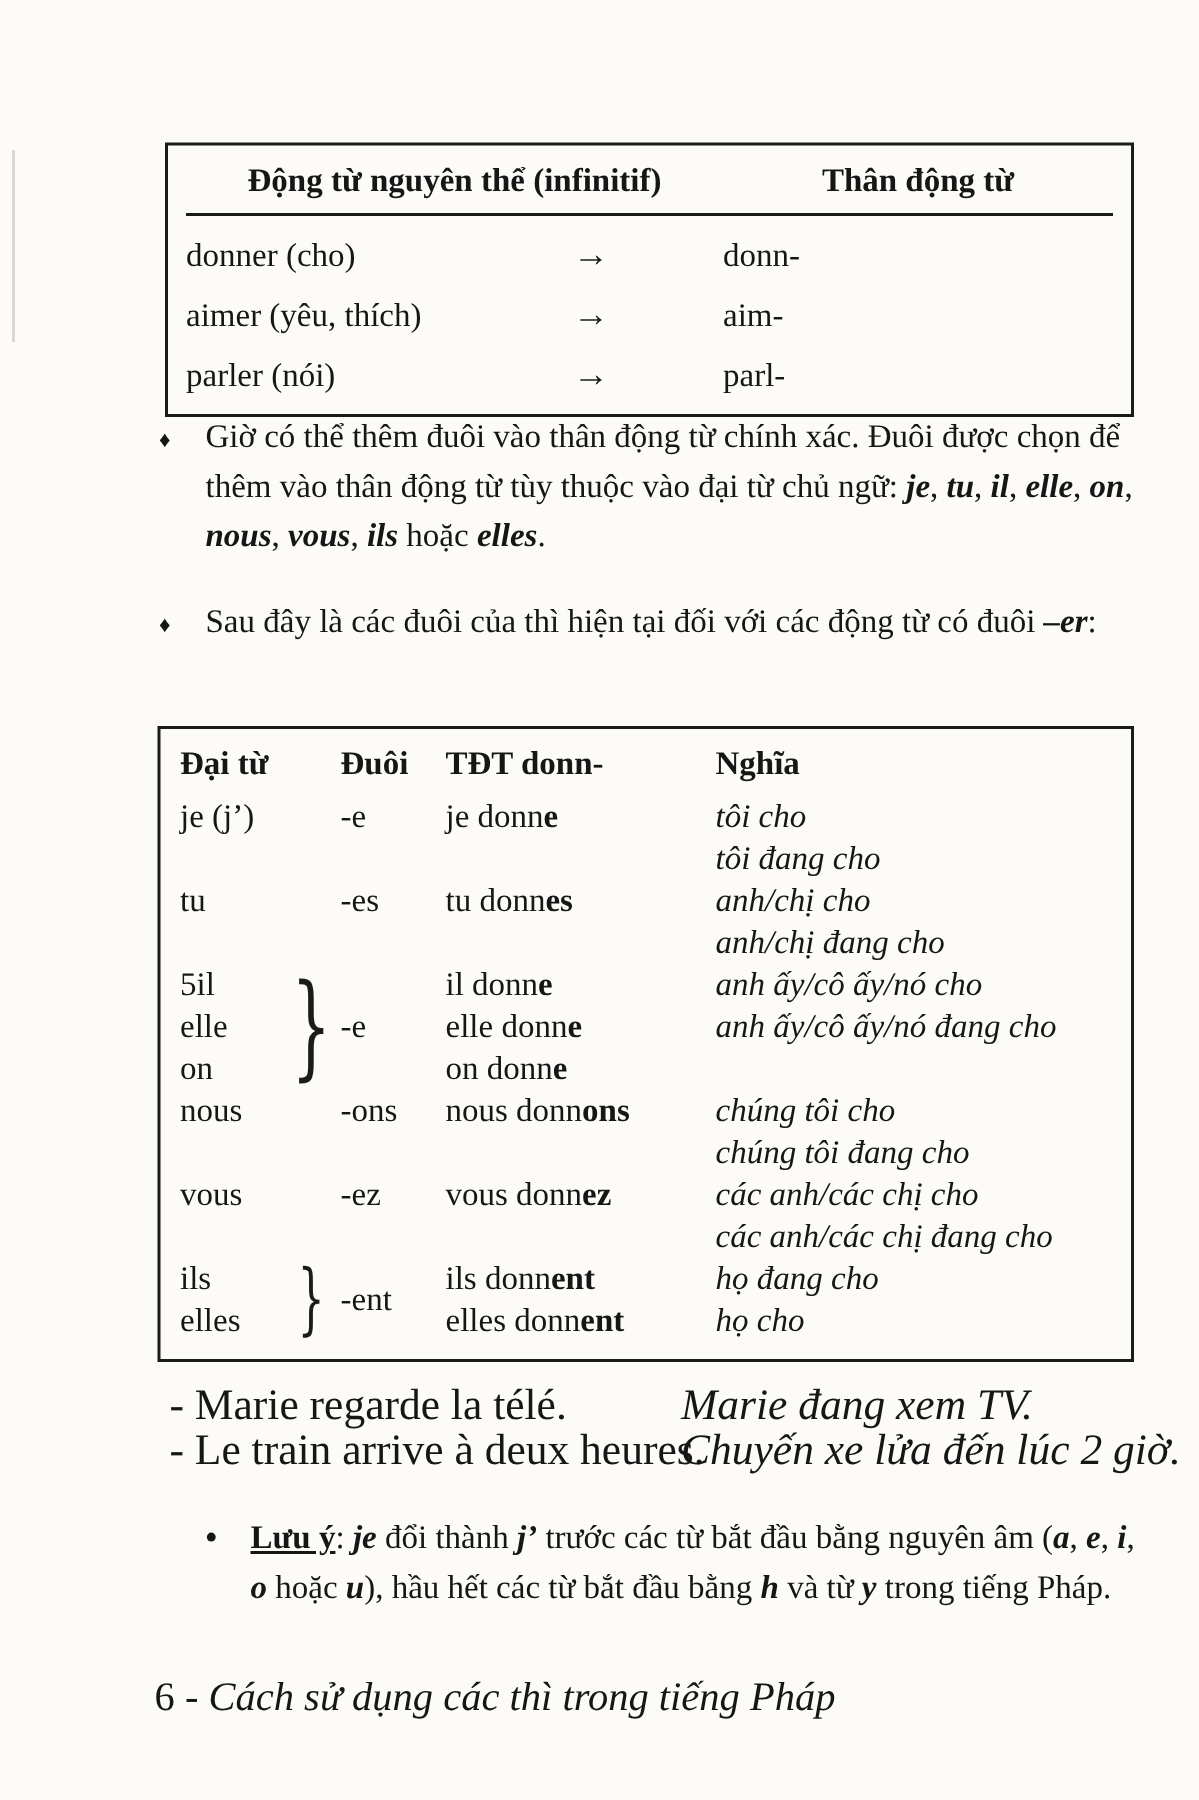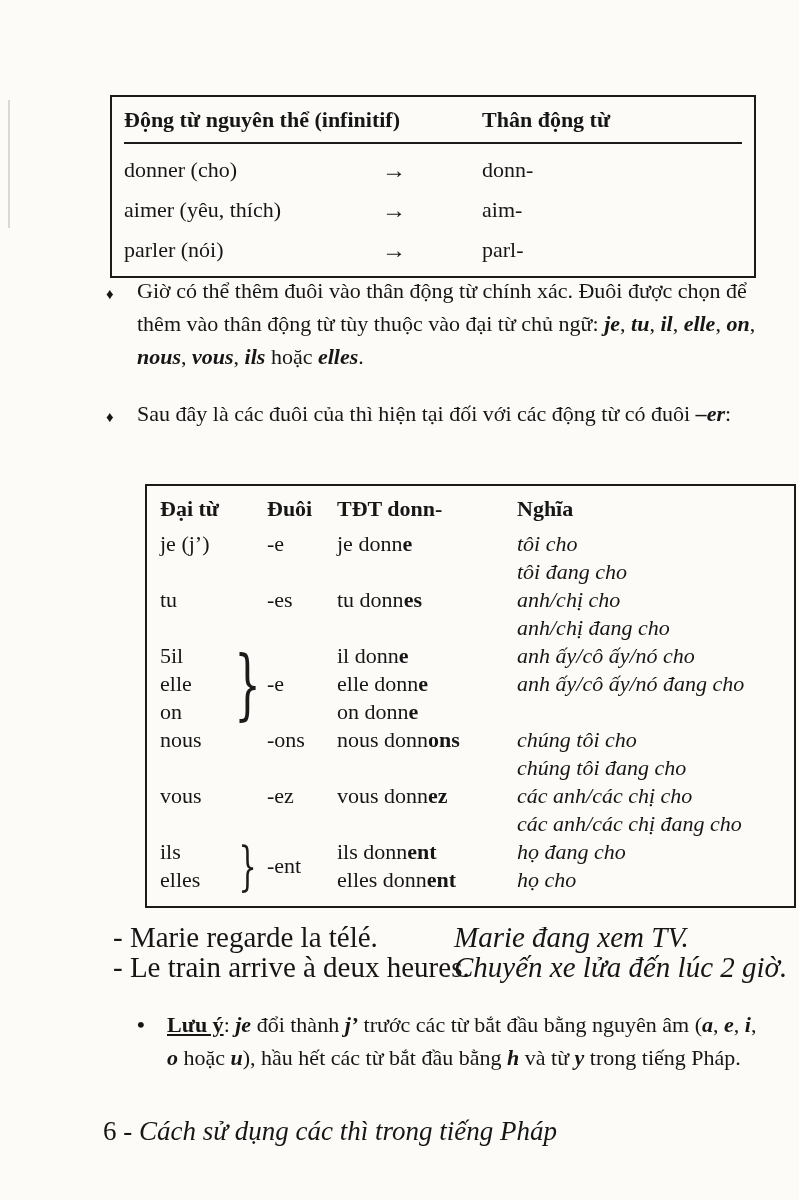--- a/index.html
+++ b/index.html
@@ -16,42 +16,41 @@
   
   .scan-line { position:absolute; left:8px; top:100px; width:2px; height:128px; background:#bcbcbc; opacity:.55; }
 
   
   .t1 {
     position:absolute; left:110px; top:95px; width:646px;
     border:2px solid #1b1b1b;
     padding:6px 12px 12px 12px;
     font-size:22px;
   }
-  .t1-head { display:flex; font-weight:bold; padding:4px 0 9px 0; border-bottom:2px solid #1b1b1b; }
+  .t1-head { display:flex; font-weight:bold; padding:4px 0 9px 0; border-bottom:2px solid #1b1b1b;text-align:center; }
   .t1-head .h1 { width:358px; }
   .t1-head .h2 { flex:1; }
   .t1-row { display:flex; margin-top:13px; }
   .t1 .c-verb { width:230px; white-space:nowrap; }
   .t1 .c-arr { width:80px; text-align:center; font-size:24px; }
   .t1 .c-stem { flex:1; padding-left:48px; }
 
   
   .bullet { position:absolute; display:flex; font-size:22px; line-height:33px; }
   .bullet .marker { width:31px; font-size:15px; padding-top:4px; }
   .bullet .btext { flex:1; }
   .bullet1 { left:106px; top:274px; width:651px; }
   .bullet2 { left:106px; top:397px; width:651px; }
 
   
   .t2 {
     position:absolute; left:105px; top:484px; width:651px;
     border:2px solid #1b1b1b;
     padding:8px 10px 12px 13px;
     font-size:22px;
-    margin-left:40px;
   }
   .t2-head { display:flex; font-weight:bold; height:36px; line-height:30px; }
   .t2-head .h-pron { width:107px; }
   .t2-head .h-end { width:70px; }
   .t2-head .h-form { width:180px; }
   .t2-head .h-mean { flex:1; }
   .t2-group { display:flex; }
   .c-pron { width:107px; }
   .c-pron.with-brace { display:flex; }
   .pron-stack { width:68px; }

